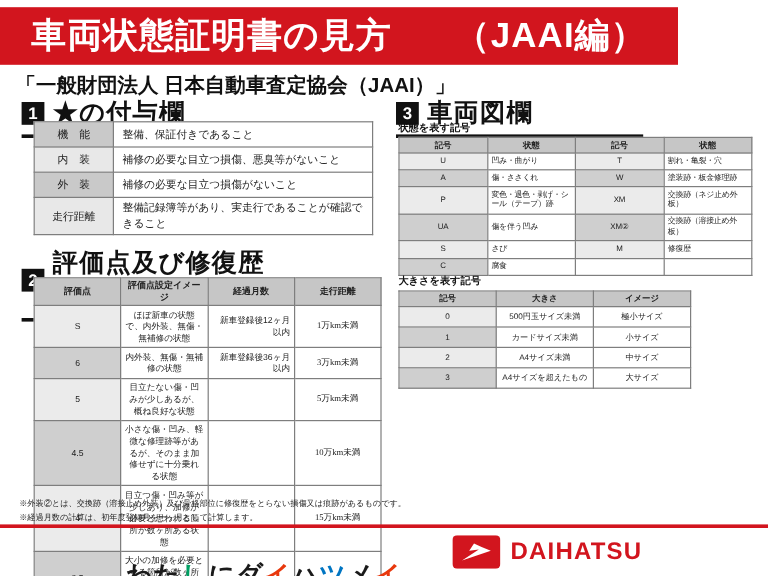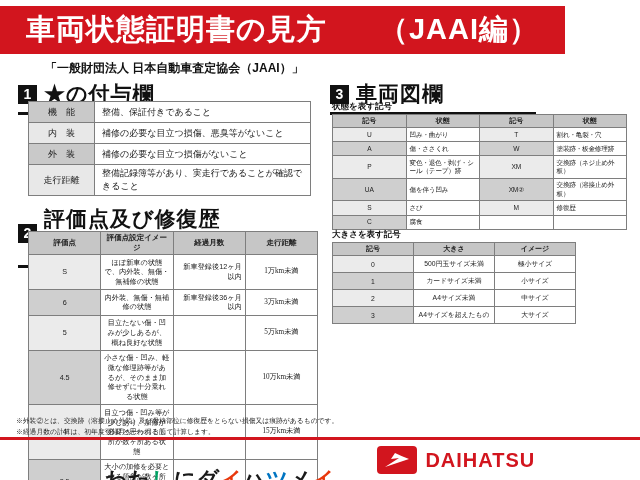--- a/index.html
+++ b/index.html
@@ -4,21 +4,21 @@
 <style>
   * { margin:0; padding:0; box-sizing:border-box; }
   html,body { width:640px; height:480px; }
   body { font-family:"Liberation Sans", sans-serif; background:#ffffff; position:relative; overflow:hidden; }
   .page { position:absolute; inset:0; width:640px; height:480px; background:#fff; }
 
   
   .banner { position:absolute; left:0; top:6px; width:565px; height:48px; background:#d2151e;
             color:#fff; display:flex; align-items:center; justify-content:space-between;
             padding:0 26px; font-weight:bold; font-size:29px; letter-spacing:1px; }
-  .org-line { position:absolute; left:13px; top:60px; font-size:12px; font-weight:bold; color:#111;margin-left:32px; }
+  .org-line { position:absolute; left:13px; top:60px; font-size:17px; font-weight:bold; color:#111; }
 
   
   .sec { position:absolute; display:flex; align-items:center; gap:7px;
          border-bottom:3px solid #111; padding-bottom:4px; }
   .sec-num { background:#111; color:#fff; width:19px; height:19px; flex:0 0 19px;
              display:flex; align-items:center; justify-content:center;
              font-weight:bold; font-size:14px; }
   .sec-title { font-weight:bold; font-size:21px; color:#111; letter-spacing:1px; }
   #sec1 { left:18px; top:80px;  width:218px; }
   #sec2 { left:18px; top:205px; width:218px; }

